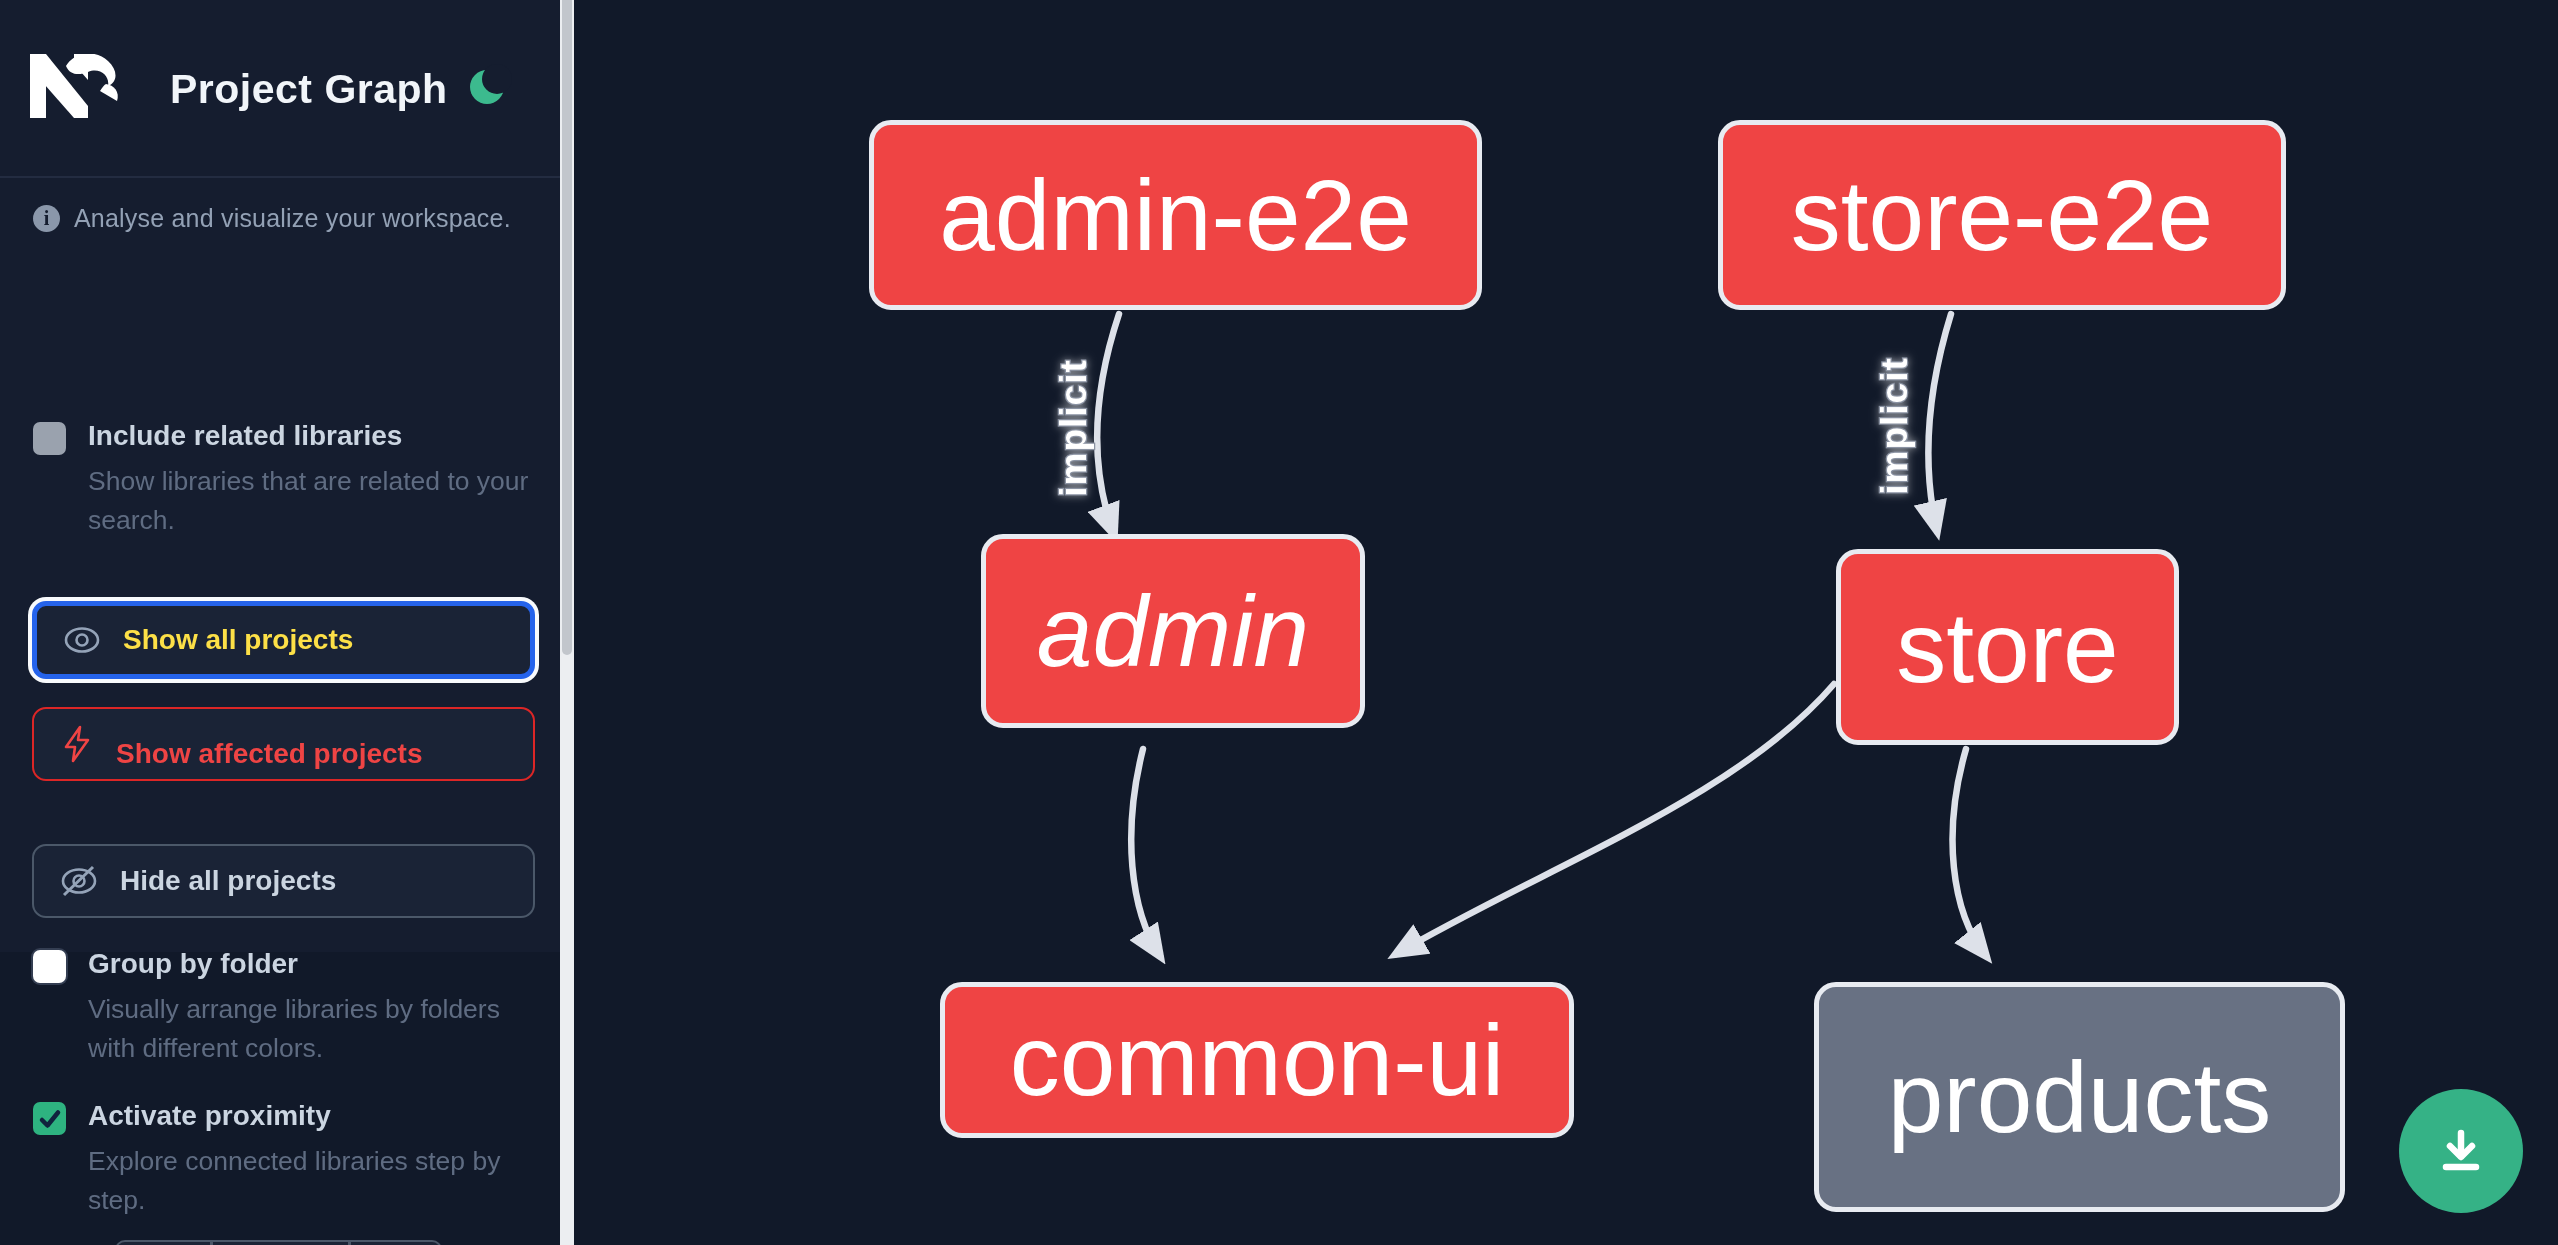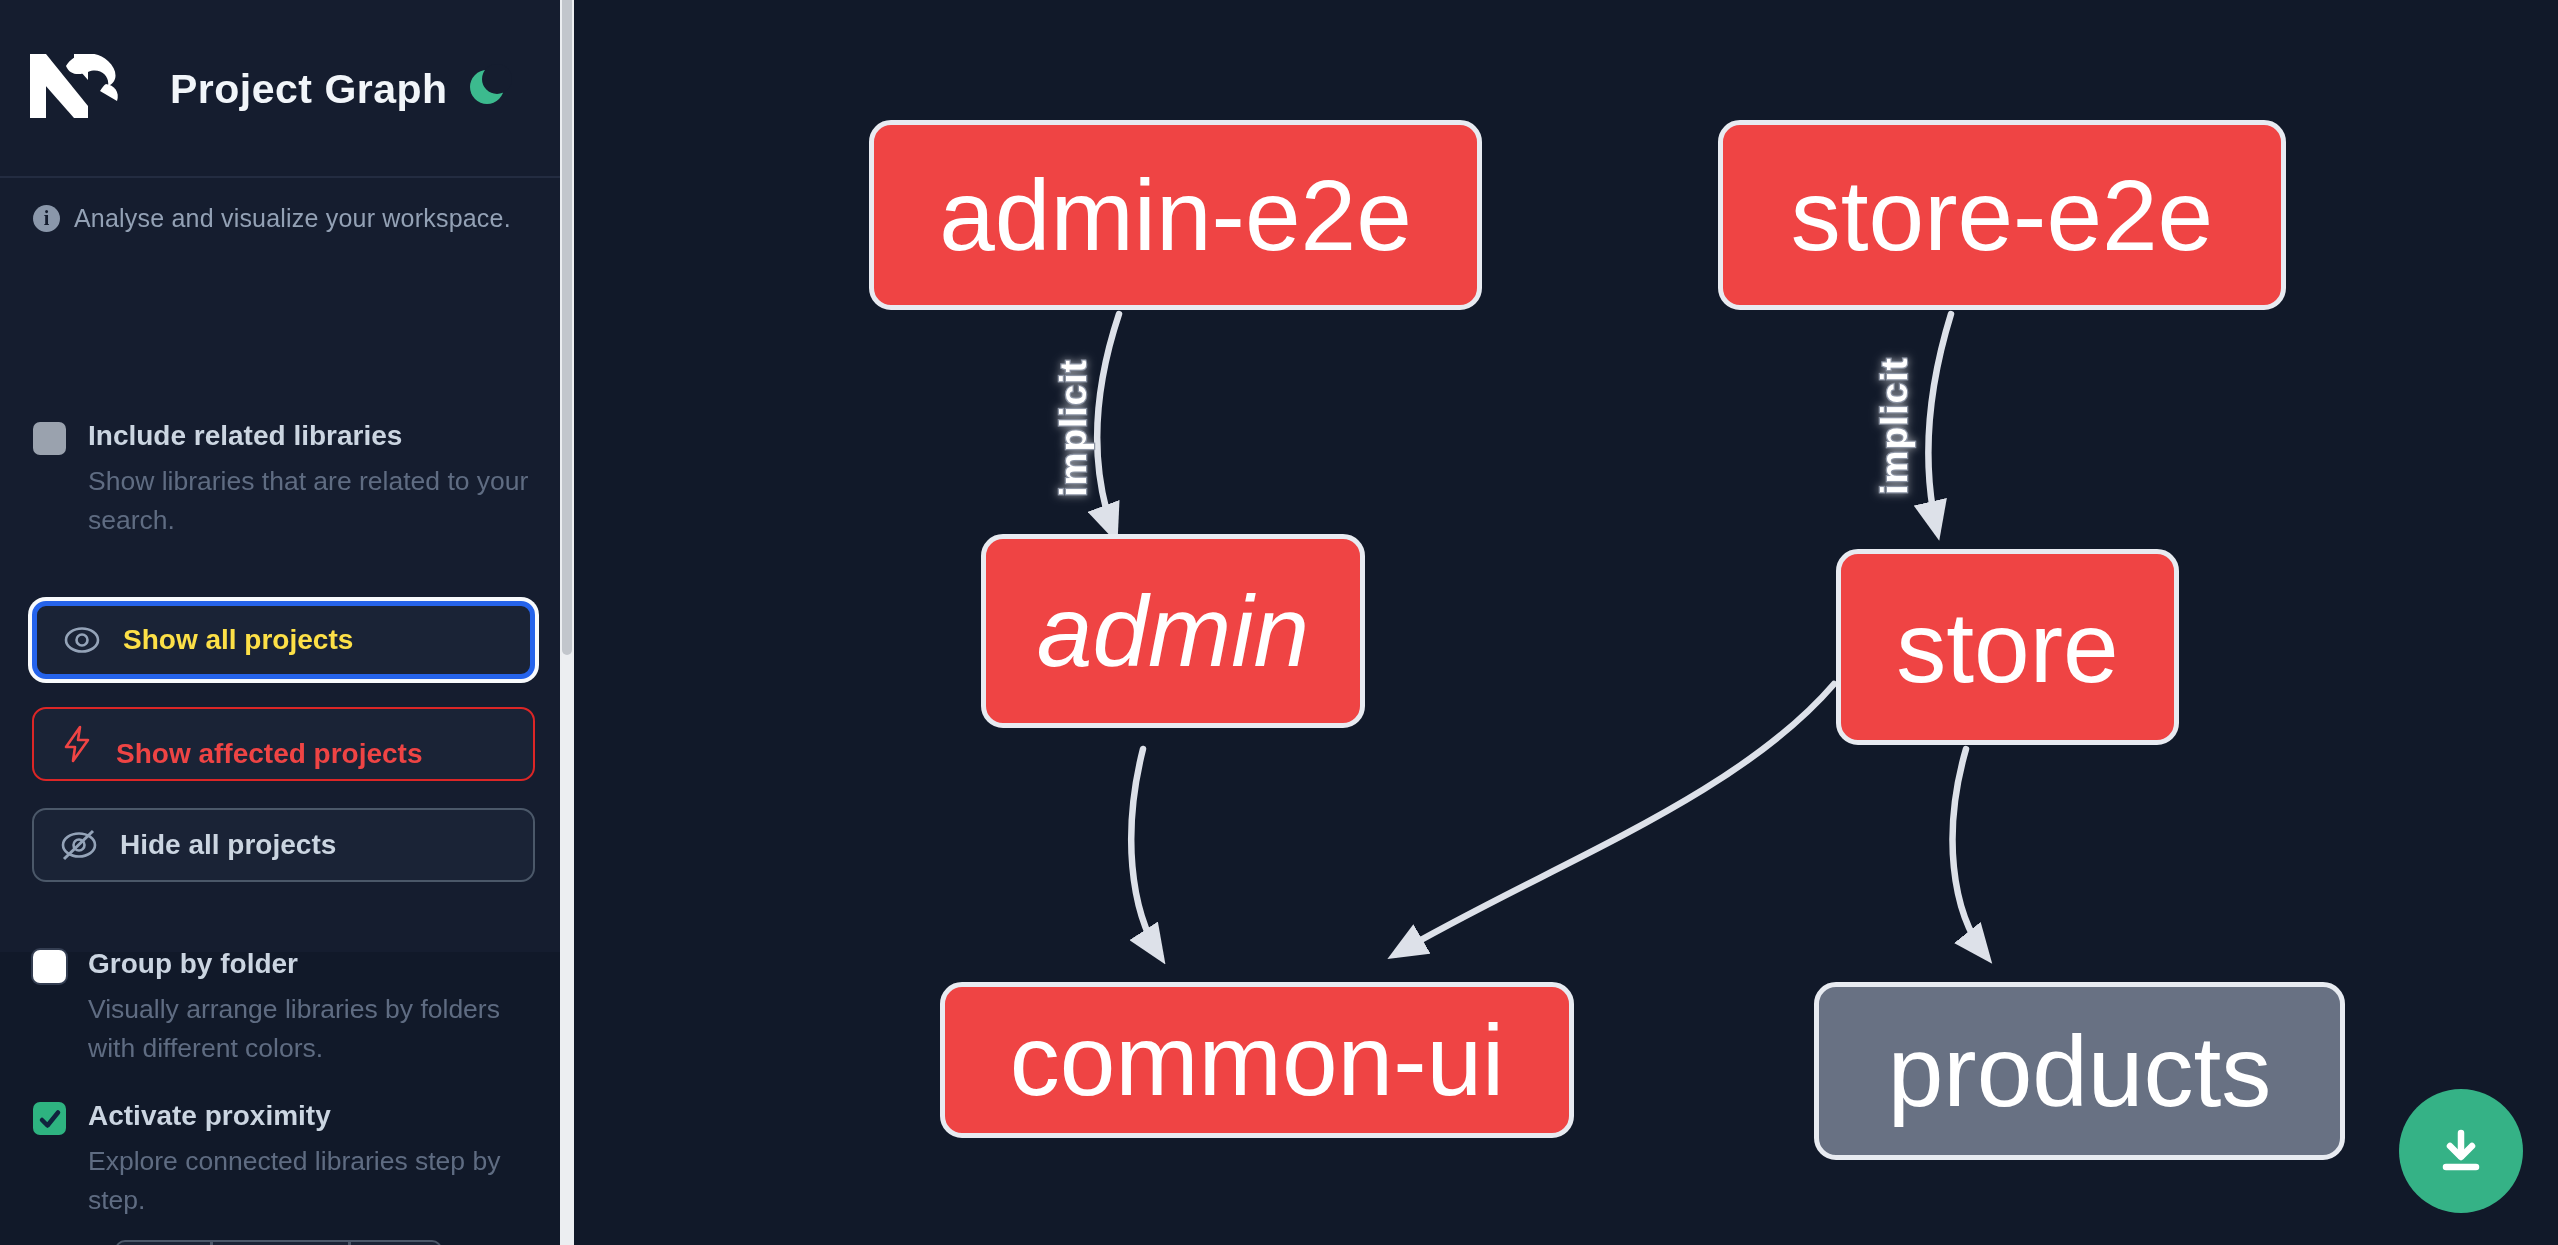--- a/index.html
+++ b/index.html
@@ -103,21 +103,21 @@
       <span class="lbl">Show all projects</span>
     </div>
 
     <div class="sb-btn btn-affected" style="top:707px;">
       <svg width="34" height="38" viewBox="0 0 34 38" fill="none" stroke="#ef4444" stroke-width="2.6" stroke-linejoin="round">
         <path d="M20 2 L6 22 H15 L13 36 L28 15 H18 Z"></path>
       </svg>
       <span class="lbl">Show affected projects</span>
     </div>
 
-    <div class="sb-btn btn-default" style="top:808px;">
+    <div class="sb-btn btn-default" style="top:844px;">
       <svg width="38" height="34" viewBox="0 0 38 34" fill="none" stroke="#94a3b8" stroke-width="2.6">
         <ellipse cx="19" cy="17" rx="16" ry="11.5"></ellipse>
         <circle cx="19" cy="17" r="5.5"></circle>
         <line x1="4" y1="31" x2="33" y2="3" stroke="#94a3b8" stroke-width="3"></line>
       </svg>
       <span class="lbl">Hide all projects</span>
     </div>
 
     <div class="cb-row" style="top:948px;">
       <div class="cb-box unchecked"></div>
@@ -162,21 +162,21 @@
       </g>
       <text class="edge-label" transform="translate(512,428) rotate(-90)" text-anchor="middle">implicit</text>
       <text class="edge-label" transform="translate(1333,426) rotate(-90)" text-anchor="middle">implicit</text>
     </svg>
 
     <div class="node pink" style="left:295px; top:120px; width:613px; height:190px;">admin-e2e</div>
     <div class="node pink" style="left:1144px; top:120px; width:568px; height:190px;">store-e2e</div>
     <div class="node pink" style="left:407px; top:534px; width:384px; height:194px;font-style:italic;">admin</div>
     <div class="node pink" style="left:1262px; top:549px; width:343px; height:196px;">store</div>
     <div class="node pink" style="left:366px; top:982px; width:634px; height:156px;">common-ui</div>
-    <div class="node gray" style="left:1240px; top:982px; width:531px; height:178px;">products</div>
+    <div class="node gray" style="left:1240px; top:982px; width:531px; height:230px;">products</div>
 
     <div class="fab">
       <svg width="56" height="56" viewBox="0 0 56 56" fill="none" stroke="#ffffff" stroke-width="6.5" stroke-linecap="round" stroke-linejoin="round">
         <line x1="28" y1="10" x2="28" y2="33"></line>
         <polyline points="17,23 28,34 39,23"></polyline>
         <line x1="13" y1="44" x2="43" y2="44"></line>
       </svg>
     </div>
   </div>
 

